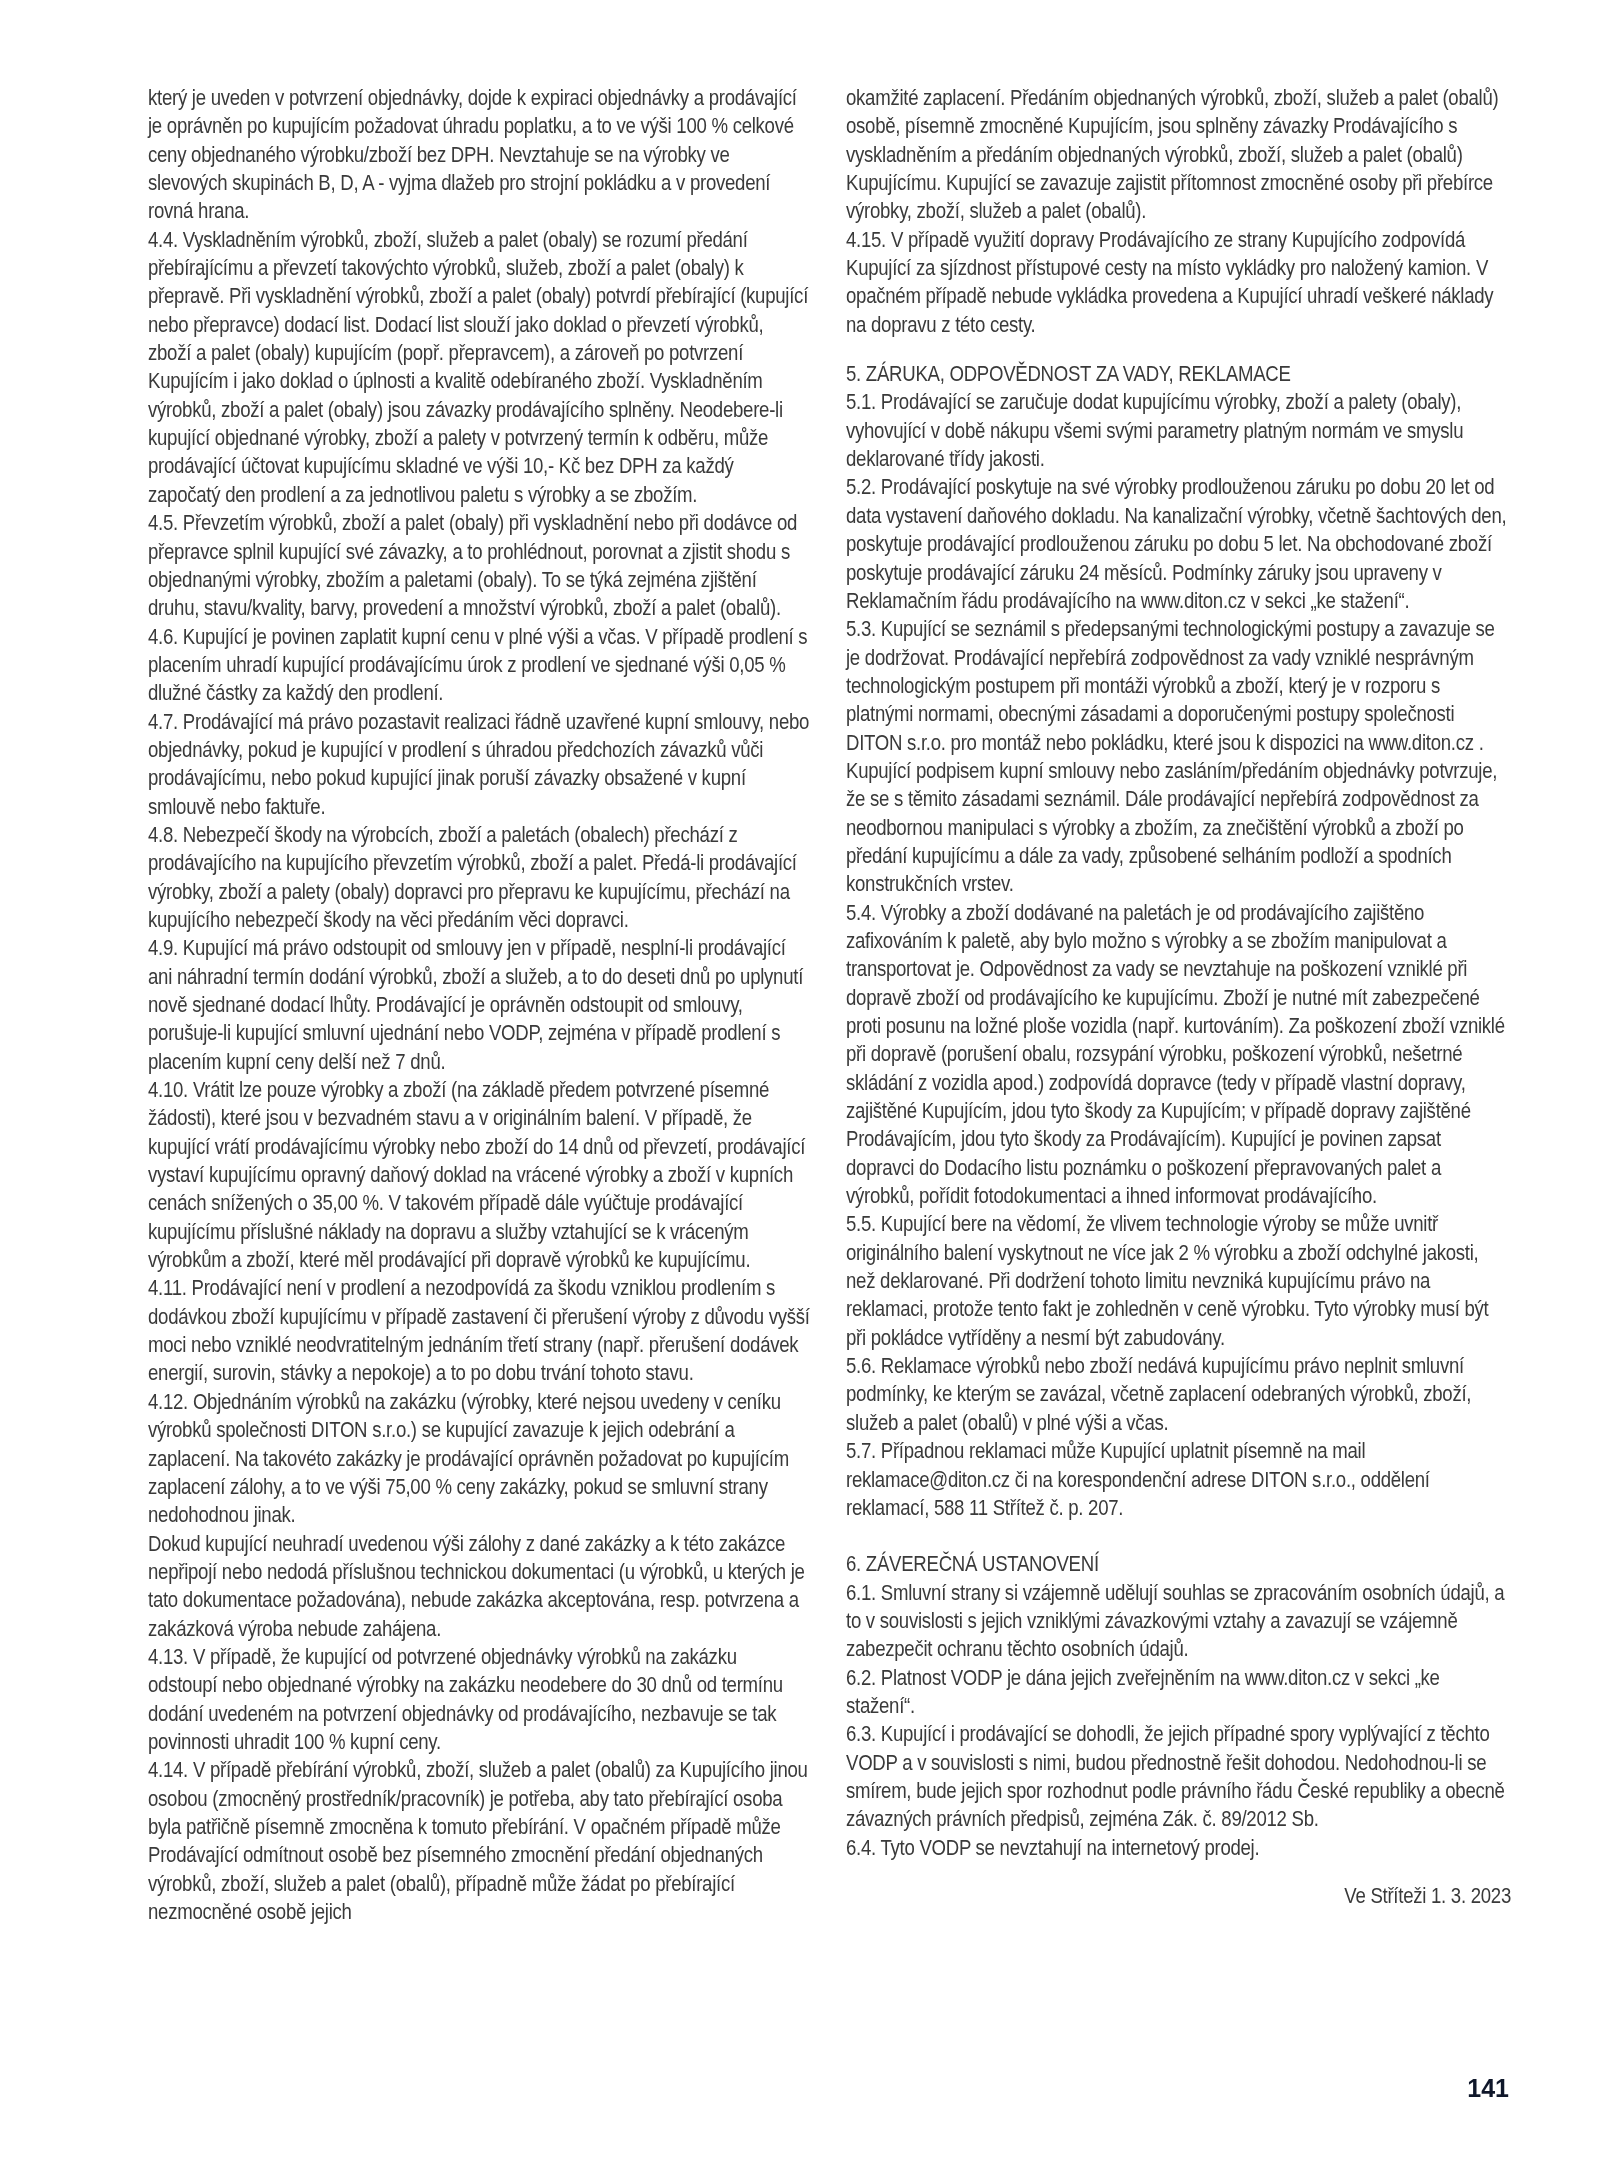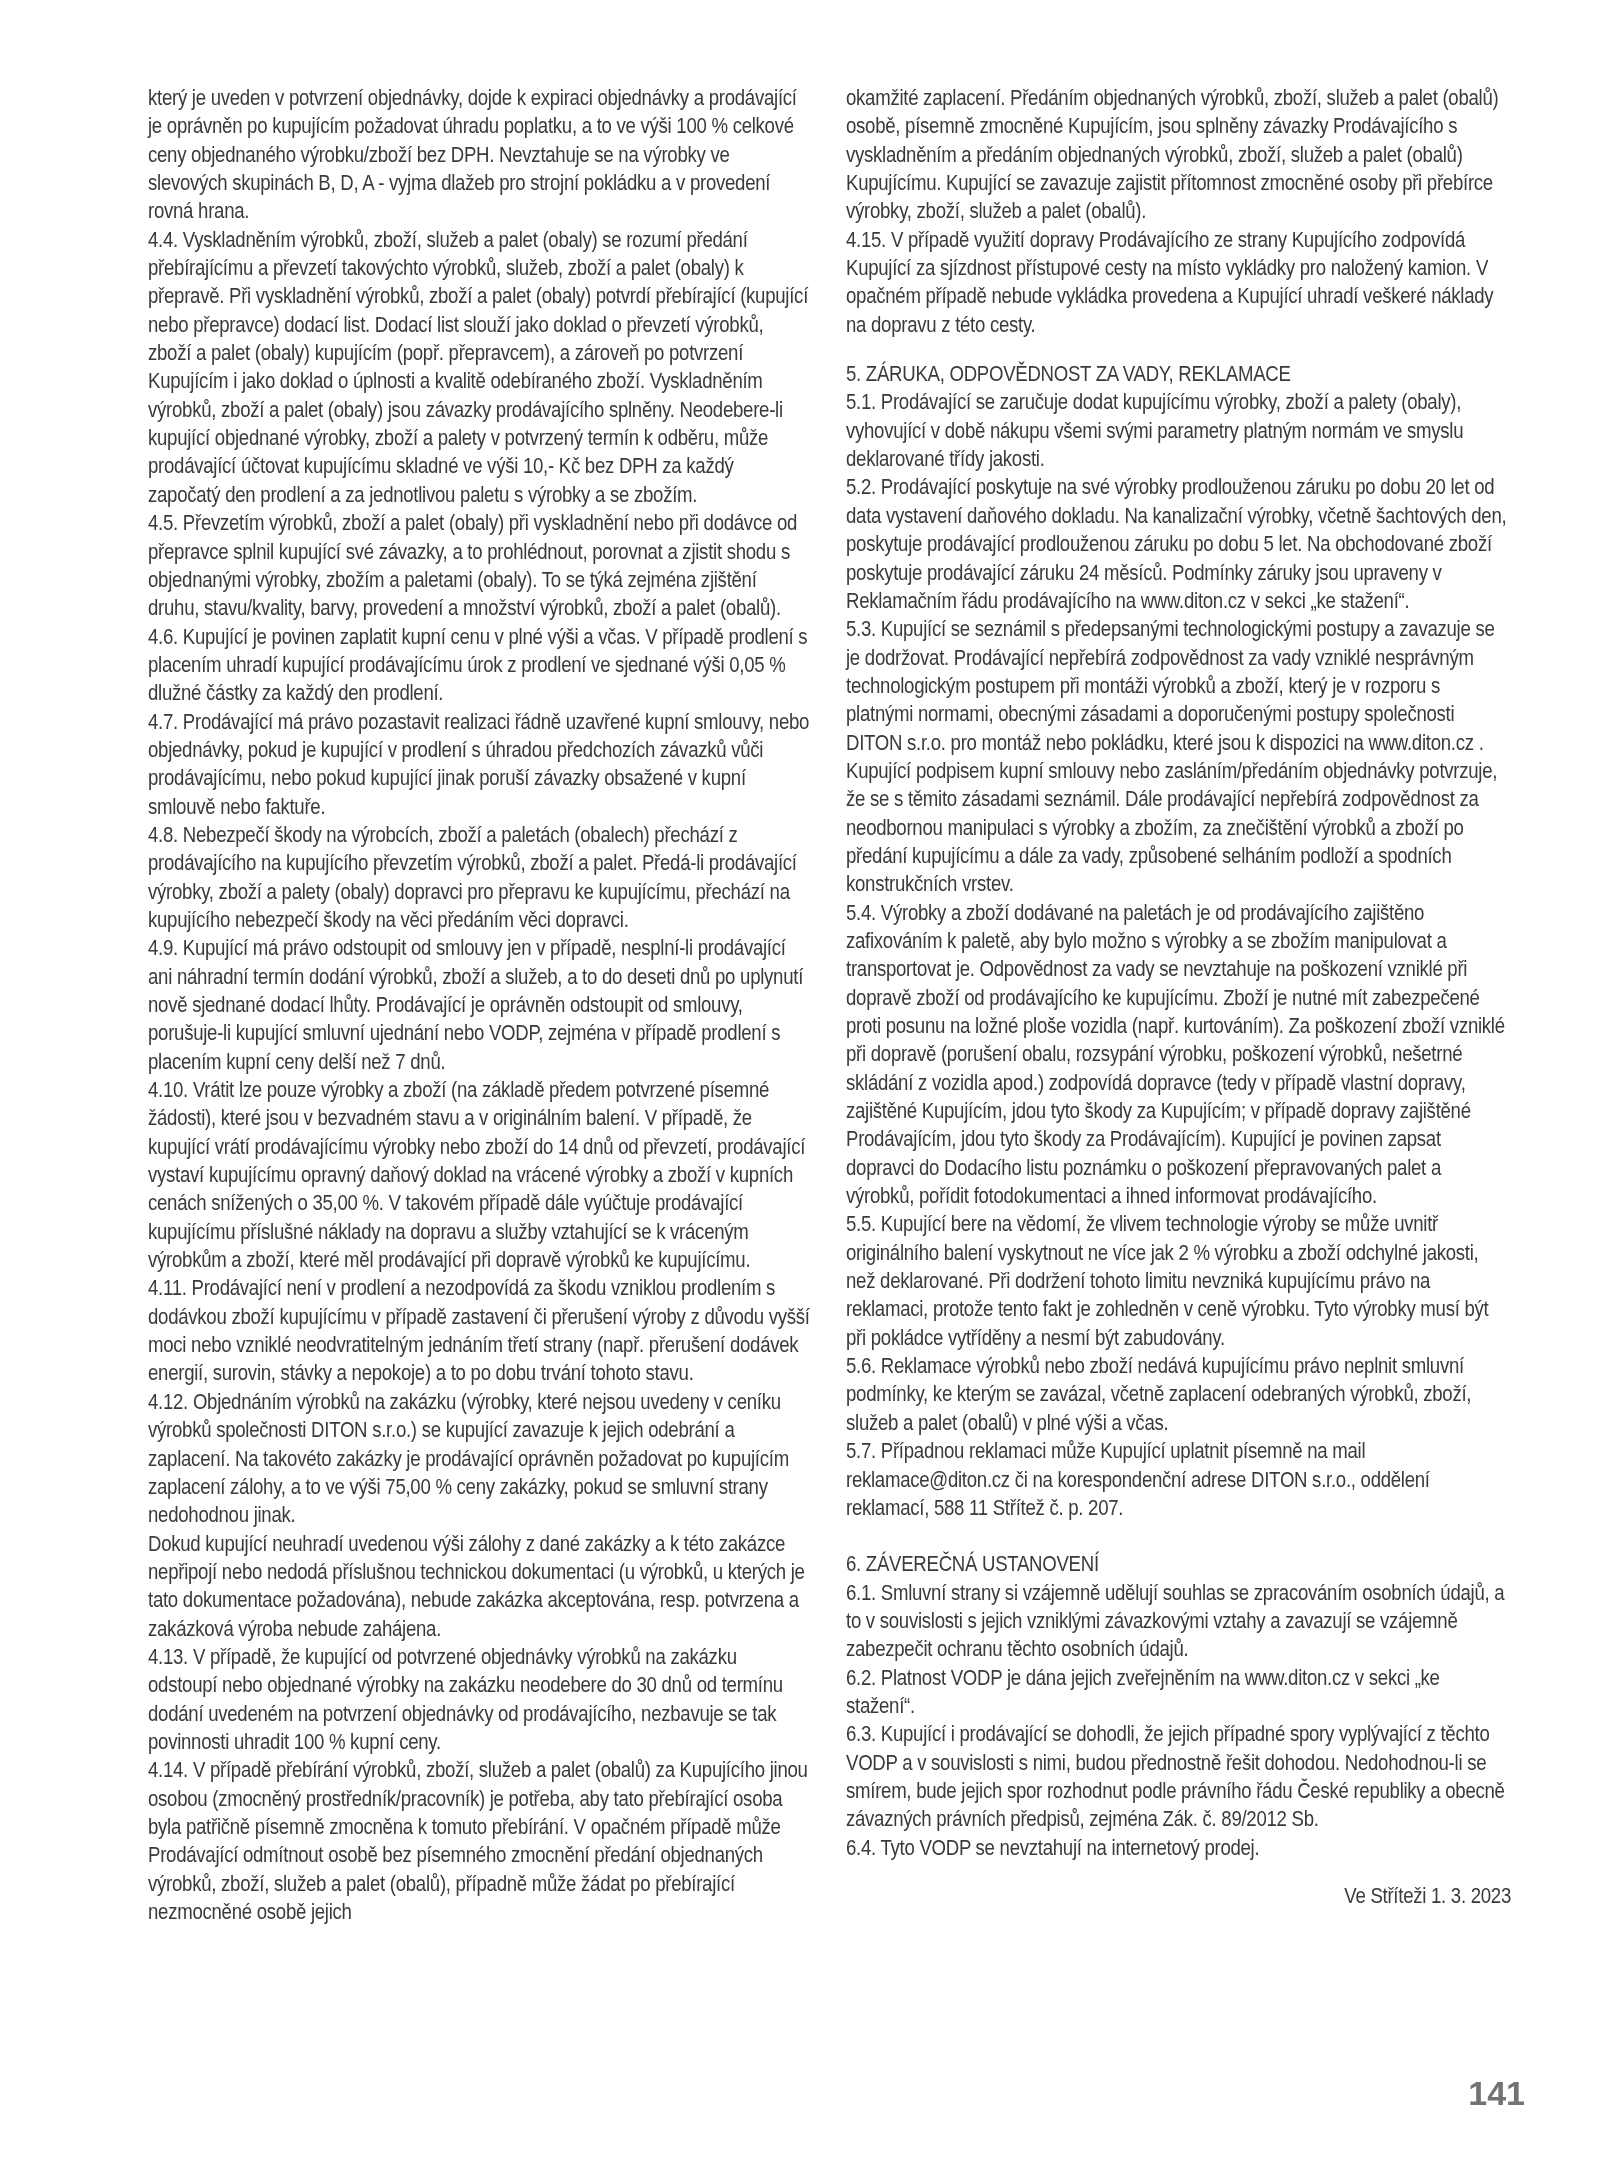--- a/index.html
+++ b/index.html
@@ -23,24 +23,24 @@
   }
   .col-left  { left: 148px; width: 800px; transform: scaleX(0.8275); }
   .col-right { left: 846px; width: 804px; transform: scaleX(0.8271); }
   .col p { margin: 0; padding: 0; }
   p.heading-5 { margin-top: 21px; }
   p.heading-6 { margin-top: 28px; }
   p.dateline  { margin-top: 20px; text-align: right; }
   .page-number {
     position: absolute;
     top: 2074px;
-    right: 76px;
-    font-size: 34px;
+    right: 92px;
+    font-size: 25px;
     font-weight: bold;
-    color: #737373;
+    color: #0f172a;
     letter-spacing: 0;
   }
 </style>
 </head>
 <body>
 
 <div class="page">
 
   <div class="col col-left">
     <p>který je uveden v potvrzení objednávky, dojde k expiraci objednávky a prodávající je oprávněn po kupujícím požadovat úhradu poplatku, a to ve výši 100 % celkové ceny objednaného výrobku/zboží bez DPH. Nevztahuje se na výrobky ve slevových skupinách B, D, A - vyjma dlažeb pro strojní pokládku a v provedení rovná hrana.</p>

